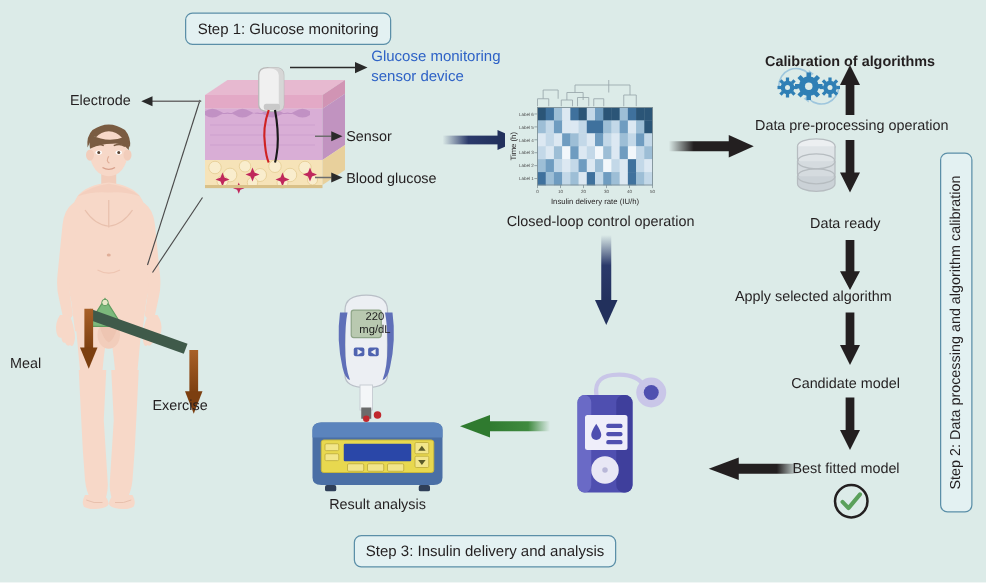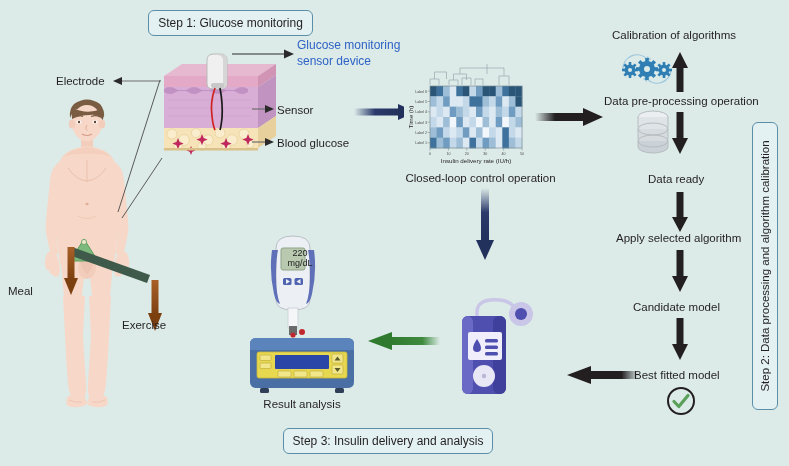--- a/index.html
+++ b/index.html
@@ -363,21 +363,21 @@
         <linearGradient id="navyB" x1="0" y1="0" x2="0" y2="1">
       <stop offset="0" stop-color="#2b3a6b" stop-opacity="0"></stop>
           <stop offset="0.45" stop-color="#2b3a6b"></stop>
       <stop offset="1" stop-color="#22305c"></stop>
         </linearGradient>
       </defs>
     <rect x="5" y="0" width="8" height="54" fill="url(#navyB)"></rect>
     <path d="M0 52 h18 l-9 20z" fill="#22305c"></path>
   </svg>
 
-  <div class="abs lbl" style="left:612px;top:28px;">Calibration of algorithms</div>
+  <div class="abs lbl" style="left:612px;top:43px;font-weight:bold;">Calibration of algorithms</div>
 
   <svg class="abs" style="left:618px;top:52px;" width="58" height="34" viewBox="0 0 58 34">
     <path d="M5 17 a14 14 0 0 1 24 -10" stroke="#9ec6dd" stroke-width="1.3" fill="none"></path>
     <path d="M53 17 a14 14 0 0 1 -24 10" stroke="#9ec6dd" stroke-width="1.3" fill="none"></path>
     <path d="M29 4 l4 3 l-4 3z" fill="#9ec6dd"></path>
     <path d="M29 30 l-4 -3 l4 -3z" fill="#9ec6dd"></path>
     <g fill="#2f7fb5">
       <g transform="translate(29,17)">
         <circle r="8"></circle>
         <g>
@@ -437,21 +437,21 @@
   <svg class="abs" style="left:672px;top:112px;" width="16" height="42" viewBox="0 0 16 42">
     <path d="M8 42 l-8 -16 h4.5 v-26 h7 v26 h4.5z" fill="#231f20"></path>
   </svg>
 
   <div class="abs lbl" style="left:648px;top:172px;">Data ready</div>
 
   <svg class="abs" style="left:672px;top:192px;" width="16" height="40" viewBox="0 0 16 40">
     <path d="M8 40 l-8 -15 h4.5 v-25 h7 v25 h4.5z" fill="#231f20"></path>
   </svg>
 
-  <div class="abs lbl" style="left:588px;top:231px;margin-left:28px;">Apply selected algorithm</div>
+  <div class="abs lbl" style="left:588px;top:231px;">Apply selected algorithm</div>
 
   <svg class="abs" style="left:672px;top:250px;" width="16" height="42" viewBox="0 0 16 42">
     <path d="M8 42 l-8 -16 h4.5 v-26 h7 v26 h4.5z" fill="#231f20"></path>
   </svg>
 
   <div class="abs lbl" style="left:633px;top:300px;">Candidate model</div>
 
   <svg class="abs" style="left:672px;top:318px;" width="16" height="42" viewBox="0 0 16 42">
     <path d="M8 42 l-8 -16 h4.5 v-26 h7 v26 h4.5z" fill="#231f20"></path>
   </svg>

